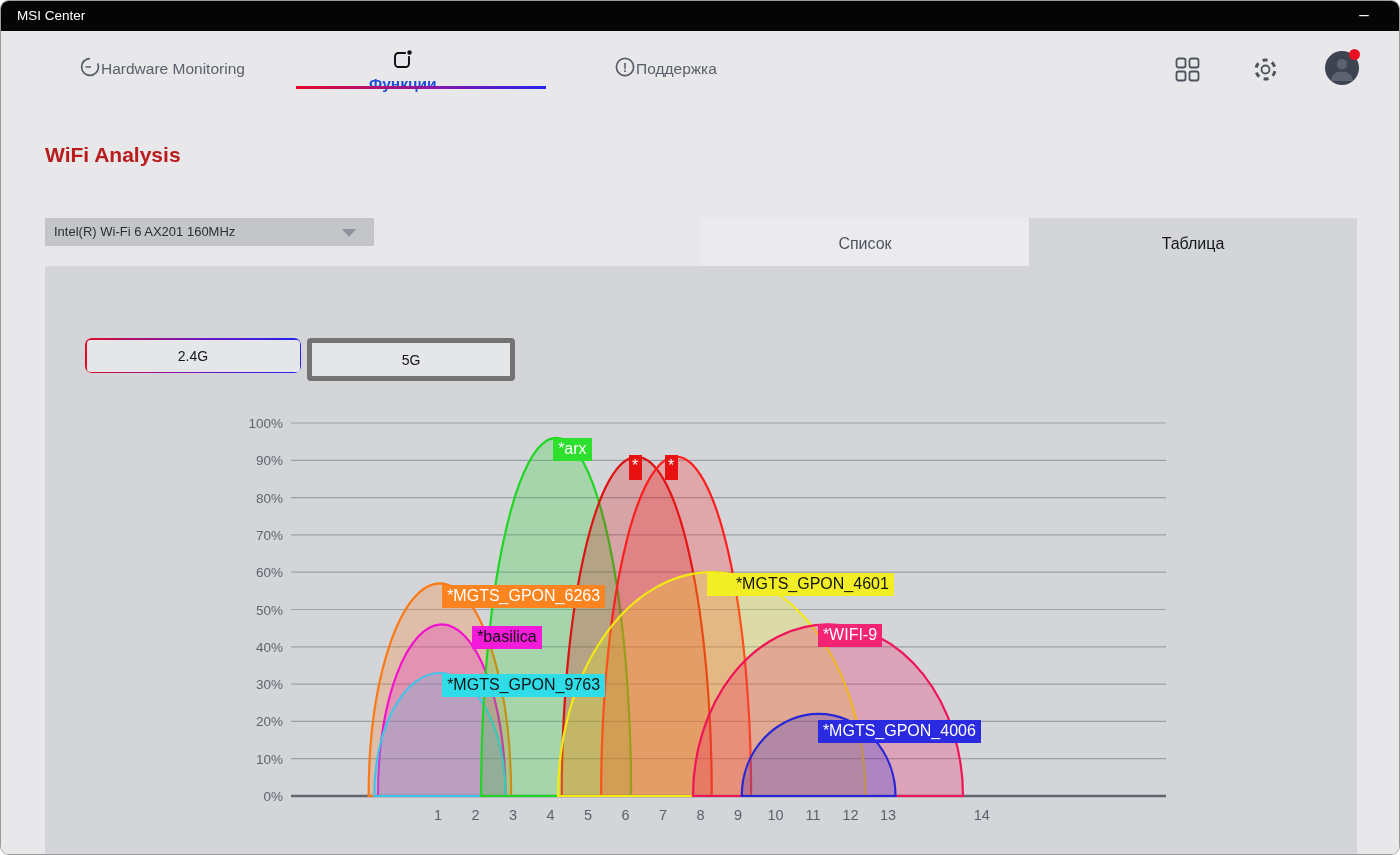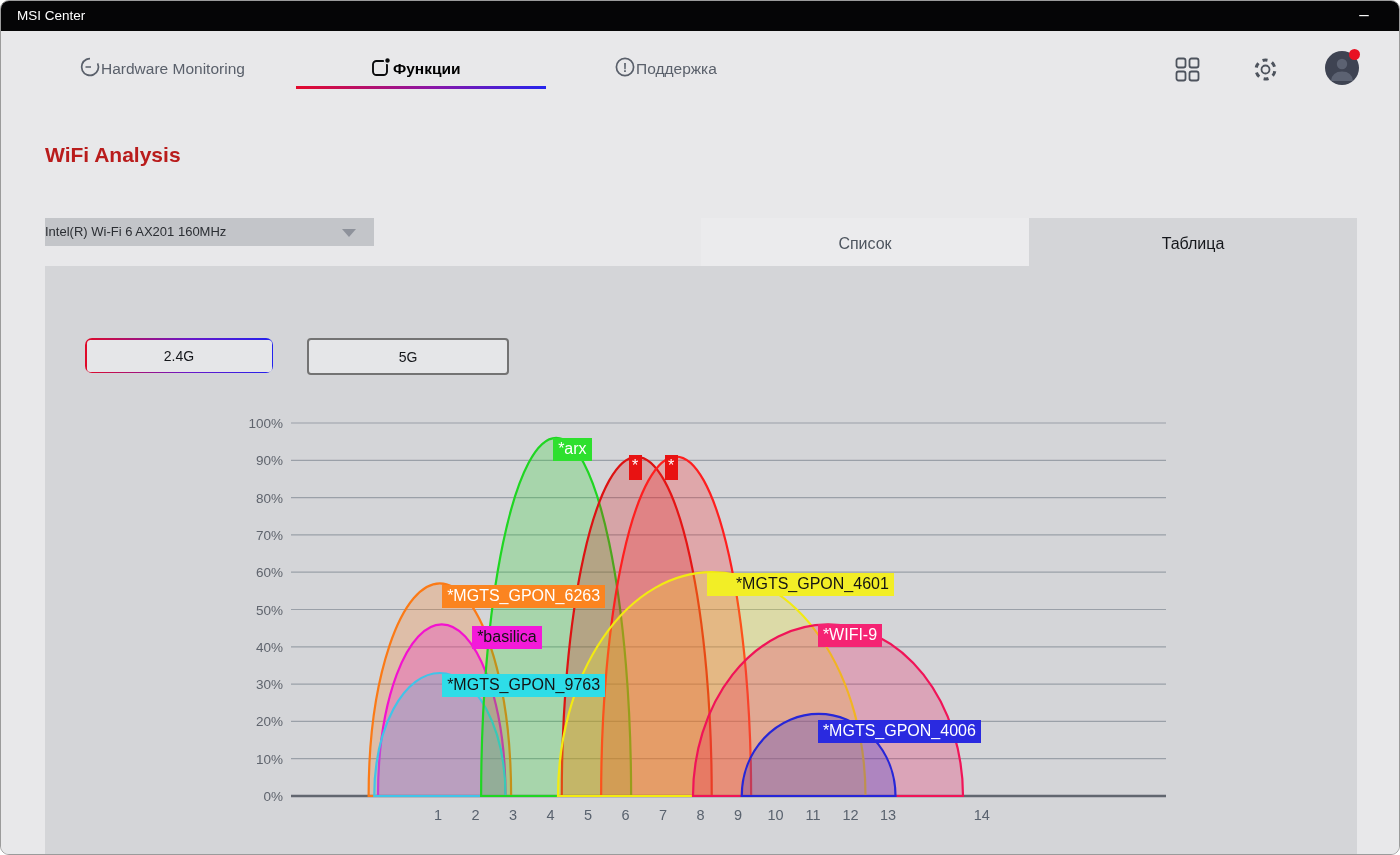--- a/index.html
+++ b/index.html
@@ -10,52 +10,52 @@
   #titlebar .title{position:absolute;left:16px;top:7px;color:#ffffff;font-size:13.5px;}
   .winbtn{position:absolute;top:0;width:46px;height:30px;color:#fff;text-align:center;
           line-height:28px;cursor:default;}
   #btn-min{right:60px;font-size:17px;}
   #btn-close{right:8px;font-size:14px;}
   
   #page{position:absolute;left:0;top:30px;width:100%;height:823px;background:#e8e8ea;}
   
   .nav-item{position:absolute;top:16px;height:44px;display:flex;align-items:center;gap:0;
             color:#5a606b;font-size:15.5px;cursor:default;}
-  .nav-item.active{color:#000000;font-weight:bold;}
+  .nav-item.active{color:#1d4ed8;font-weight:bold;flex-direction:column;}
   #nav-underline{position:absolute;left:295px;top:55px;width:250px;height:3px;
                  background:linear-gradient(90deg,#e40a2c,#8a16a8 55%,#2424ee);}
   .hdr-icon{position:absolute;cursor:default;}
   #avatar{position:absolute;left:1324px;top:20px;width:34px;height:34px;border-radius:50%;
           background:#3e4352;}
   #avatar .dot{position:absolute;right:-1px;top:-2px;width:11px;height:11px;border-radius:50%;
           background:#e81123;}
   
   #page-title{position:absolute;left:44px;top:112px;font-size:21px;font-weight:bold;color:#b91c1c;}
   
   #adapter{position:absolute;left:44px;top:187px;width:329px;height:28px;background:#c3c5c9;
-           font-size:13px;color:#2b2e33;line-height:28px;box-sizing:border-box;
+           font-size:13px;color:#2b2e33;line-height:28px;padding-left:9px;box-sizing:border-box;
            cursor:default;}
   #adapter .tri{position:absolute;right:18px;top:11px;width:0;height:0;
                 border-left:7px solid transparent;border-right:7px solid transparent;
                 border-top:8px solid #8e929b;}
   
   .vtab{position:absolute;top:187px;width:328px;height:52px;font-size:16px;display:flex;
         align-items:center;justify-content:center;cursor:default;}
   #tab-list{left:700px;background:#ebebed;color:#4e555f;}
   #tab-table{left:1028px;background:#d4d5d8;color:#15171b;}
   
   #panel{position:absolute;left:44px;top:235px;width:1312px;height:588px;background:#d4d5d8;}
   
-  #btn-24g{position:absolute;left:40px;top:72px;width:188px;height:35px;border-radius:7px;
+  #btn-24g{position:absolute;left:40px;top:72px;width:216px;height:35px;border-radius:7px;
            background:linear-gradient(90deg,#e00a28,#6a18c8 55%,#2222ee);cursor:default;}
   #btn-24g .inner{position:absolute;left:1.5px;right:1.5px;top:1.5px;bottom:1.5px;
            background:#e5e6e8;border-radius:3.5px;display:flex;align-items:center;
            justify-content:center;font-size:14px;color:#15171b;}
   #btn-5g{position:absolute;left:262px;top:72px;width:198px;height:33px;border-radius:4px;
-          background:#e5e6e8;border:2px solid #737373;display:flex;align-items:center;
+          background:#e5e6e8;border:5px solid #737373;display:flex;align-items:center;
           justify-content:center;font-size:14px;color:#15171b;cursor:default;}
   
   #chart{position:absolute;left:186px;top:135px;width:960px;height:430px;}
   #chart svg{position:absolute;left:0;top:0;}
   #chart-labels{position:absolute;left:0;top:0;width:100%;height:100%;pointer-events:none;}
   .net-label{position:absolute;font-size:16px;line-height:19px;padding:1px 5px 3px 5px;
              white-space:nowrap;}
   .net-label.tiny{width:7px;height:21px;padding:1px 3px 3px 3px;overflow:hidden;}
 </style>
 </head>

